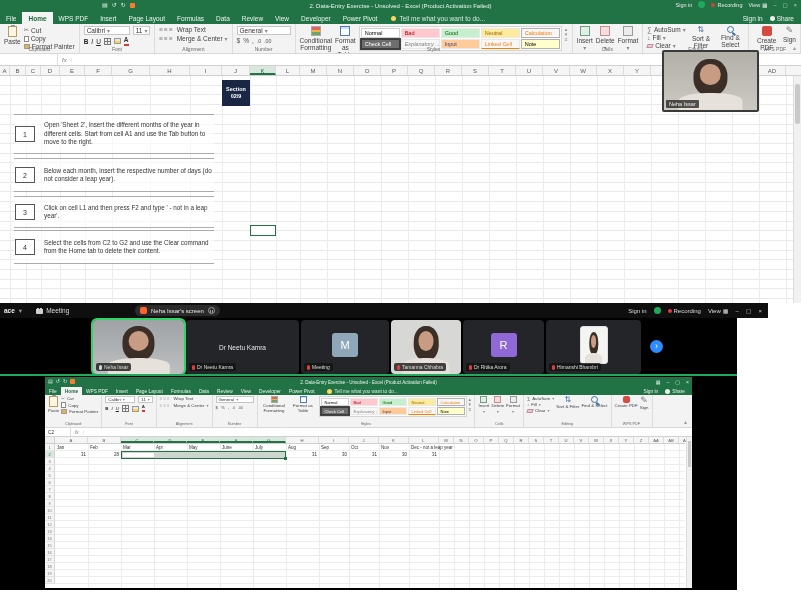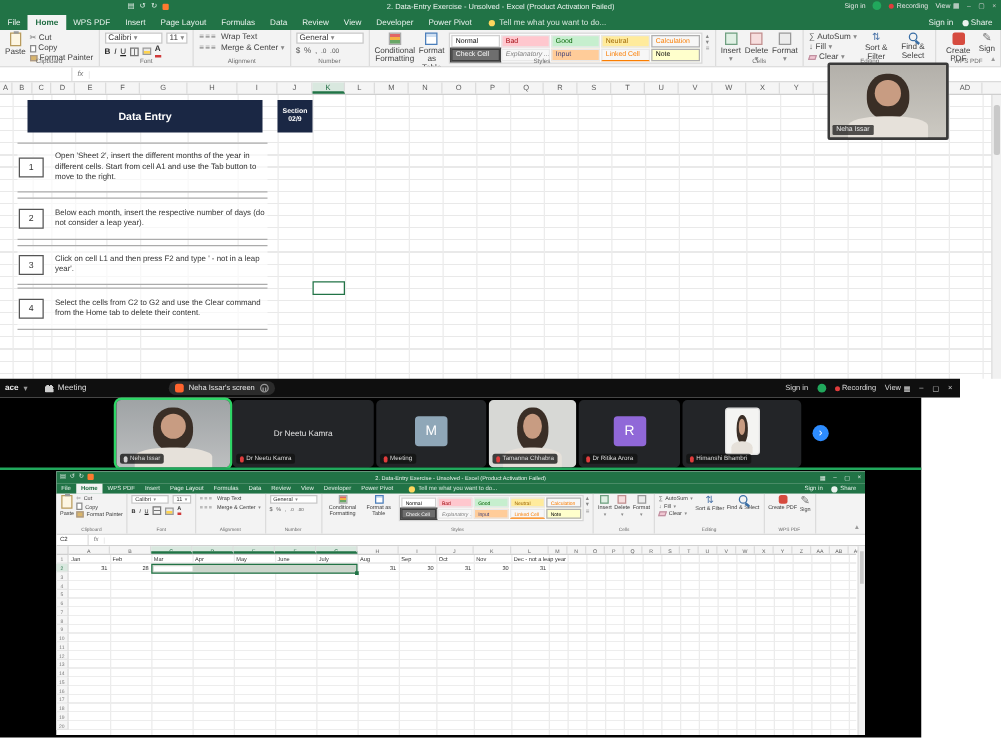--- a/index.html
+++ b/index.html
@@ -450,21 +450,20 @@
       <div class="ch" style="left: 597px; width: 27px; line-height: 10px;">X</div>
       <div class="ch" style="left: 624px; width: 27px; line-height: 10px;">Y</div>
       <div class="ch" style="left: 651px; width: 27px; line-height: 10px;">Z</div>
       <div class="ch" style="left: 678px; width: 27px; line-height: 10px;">AA</div>
       <div class="ch" style="left: 705px; width: 27px; line-height: 10px;">AB</div>
       <div class="ch" style="left: 732px; width: 27px; line-height: 10px;">AC</div>
       <div class="ch" style="left: 759px; width: 27px; line-height: 10px;">AD</div>
     </div>
 
   <div class="abs" id="xl-sheet">
-    <div id="banner">Data Entry</div>
     <div id="section-cell">
       <span>Section</span>
       <span>02/9</span>
     </div>
     <div id="task-list">
         <div class="taskrow" style="top: 38px; height: 40px;">
           <div class="tbox">1</div>
           <div class="ttext">Open 'Sheet 2', insert the different months of the year in different cells. Start from cell A1 and use the Tab button to move to the right.</div>
         </div>
         <div class="taskrow" style="top: 82px; height: 34px;">

